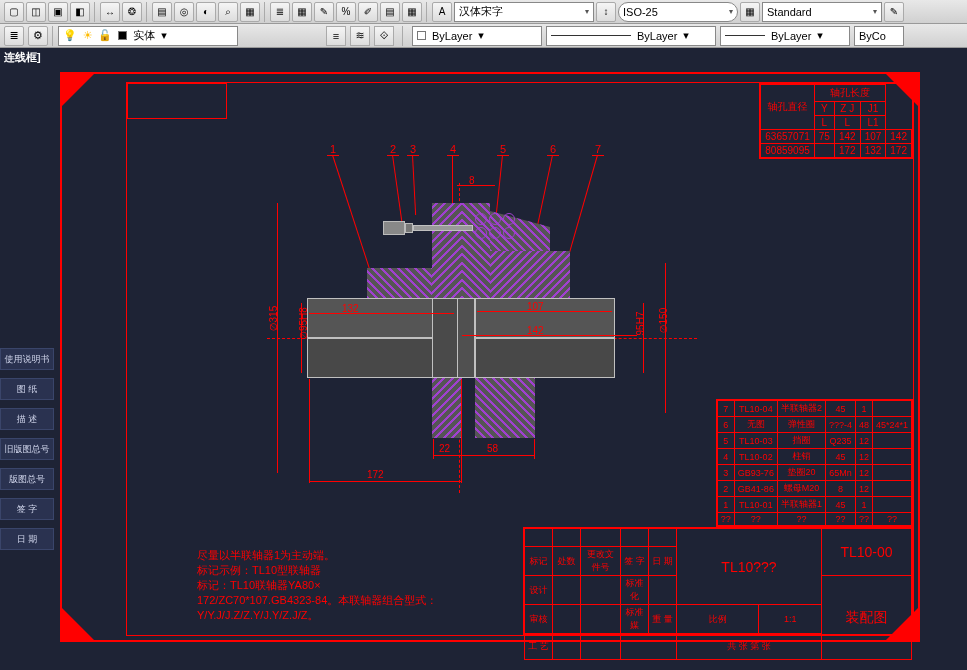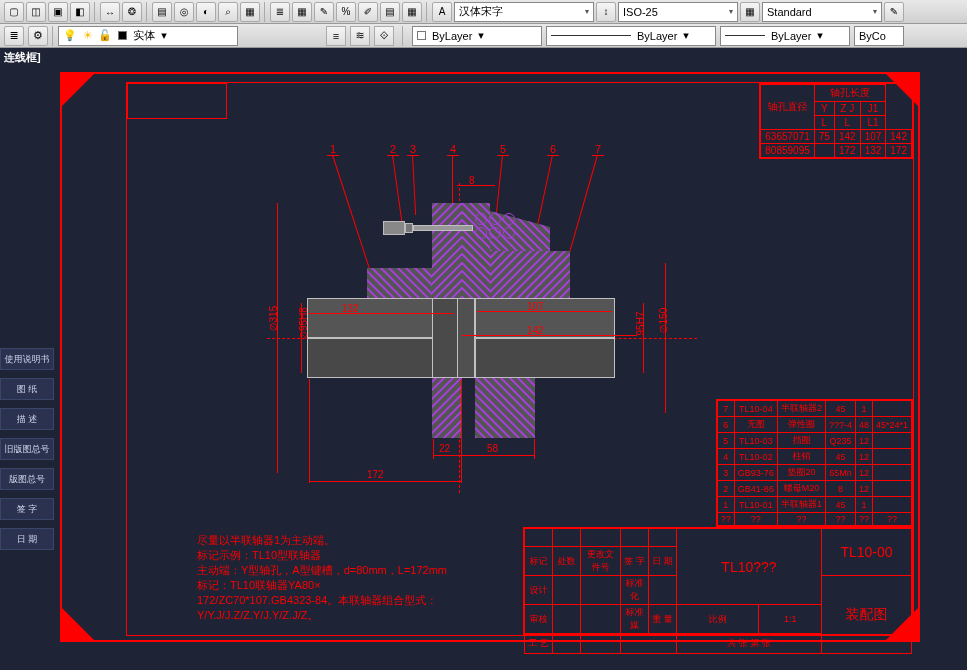--- a/index.html
+++ b/index.html
@@ -239,21 +239,21 @@
   <div class="tool-btn">✐</div>
   <div class="tool-btn">▤</div>
   <div class="tool-btn">▦</div>
   <div class="sep"></div>
   <div class="tool-btn">A</div>
   <div class="dd" style="width:140px;">
     <span>汉体宋字</span>
     <span class="aftr">▾</span>
   </div>
   <div class="tool-btn">↕</div>
-  <div class="dd" style="width:120px;">
+  <div class="dd" style="width:120px;border-radius:10px;">
     <span>ISO-25</span>
     <span class="aftr">▾</span>
   </div>
   <div class="tool-btn">▦</div>
   <div class="dd" style="width:120px;">
     <span>Standard</span>
     <span class="aftr">▾</span>
   </div>
   <div class="tool-btn">✎</div>
 </div>
@@ -430,21 +430,20 @@
         <div class="dim-line" style="left:62px;top:338px;width:152px;height:1px;"></div>
         <div class="dim-line" style="left:62px;top:236px;width:1px;height:104px;"></div>
         <div class="dim-line" style="left:214px;top:236px;width:1px;height:104px;"></div>
         <div class="dim-line" style="left:186px;top:296px;width:1px;height:20px;"></div>
         <div class="dim-line" style="left:287px;top:296px;width:1px;height:20px;"></div>
       </div>
 
       <div class="notes" style="position:absolute;left:70px;bottom:12px;">
         <div>尽量以半联轴器1为主动端。</div>
         <div>标记示例：TL10型联轴器</div>
-        <div>主动端：Y型轴孔，A型键槽，d=80mm，L=172mm</div>
         <div>标记：TL10联轴器YA80×</div>
         <div>172/ZC70*107.GB4323-84。本联轴器组合型式：</div>
         <div>Y/Y.J/J.Z/Z.Y/J.Y/Z.J/Z。</div>
       </div>
 
       <div class="parts-list" style="right:0;bottom:108px;">
         <table>
           <tbody>
               <tr>
                 <td>7</td>
@@ -543,21 +542,21 @@
           </tr>
           <tr style="height:18px;">
             <td>审核</td>
             <td></td>
             <td></td>
             <td>标准媒</td>
             <td>重 量</td>
             <td>比例</td>
             <td>1:1</td>
           </tr>
-          <tr style="height:20px;">
+          <tr style="height:26px;">
             <td>工 艺</td>
             <td></td>
             <td></td>
             <td colspan="2"></td>
             <td colspan="2">共 张 第 张</td>
           </tr>
         </tbody>
           </table>
       </div>
 

